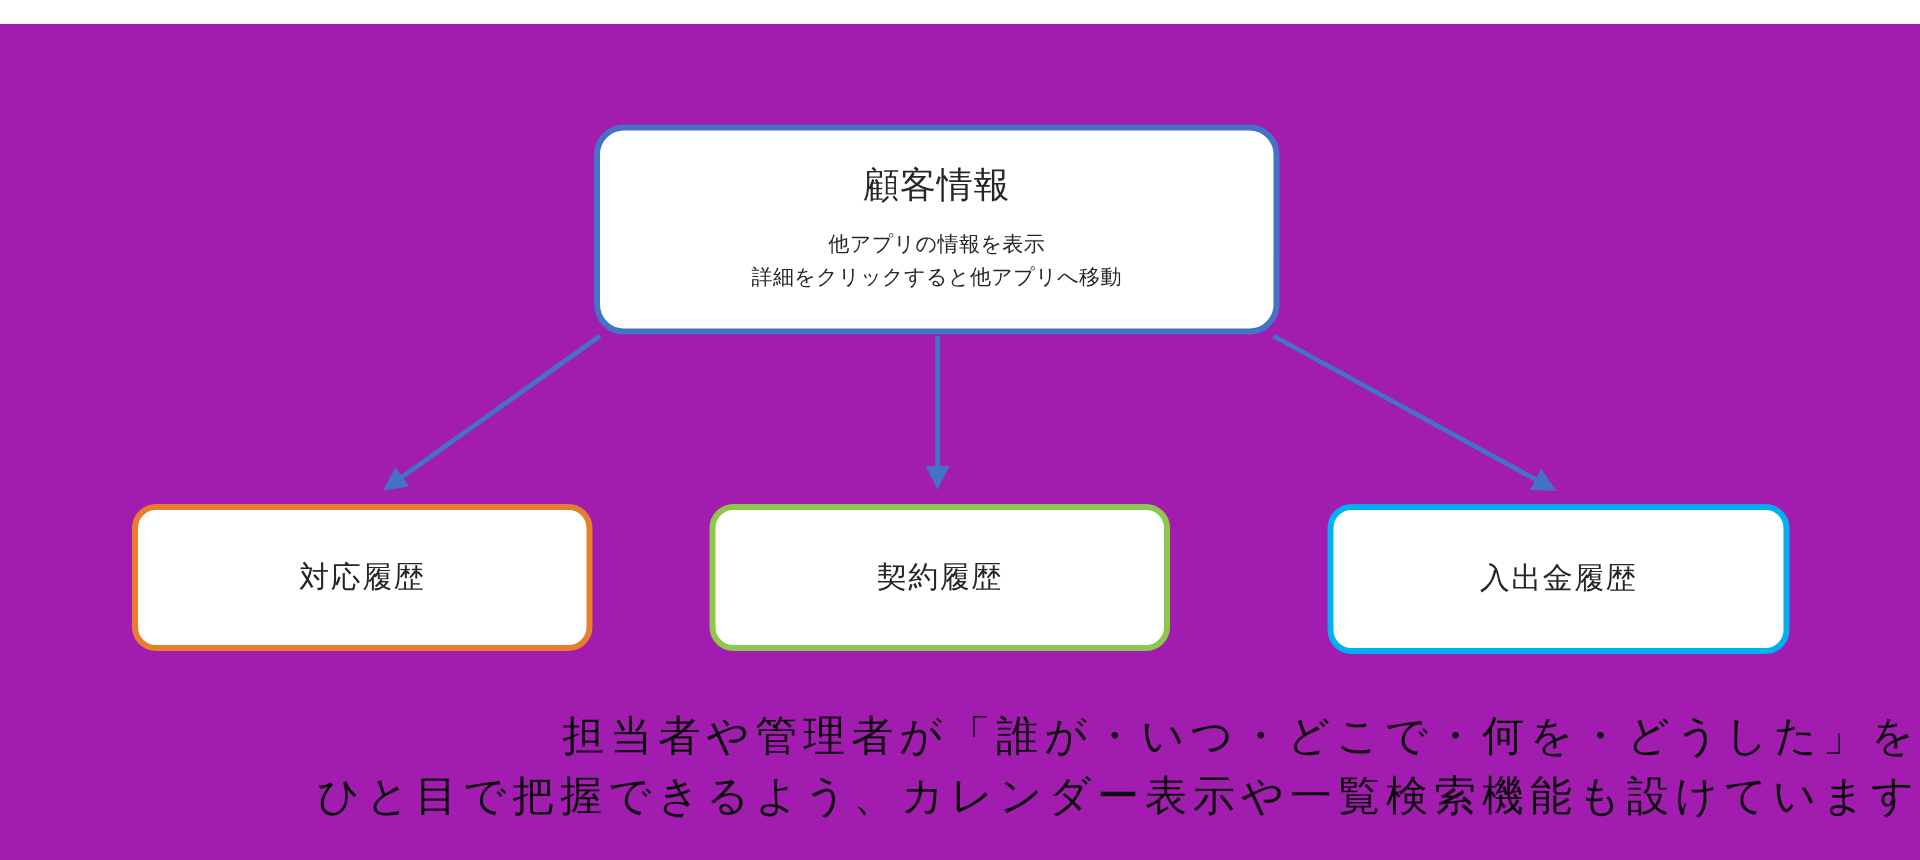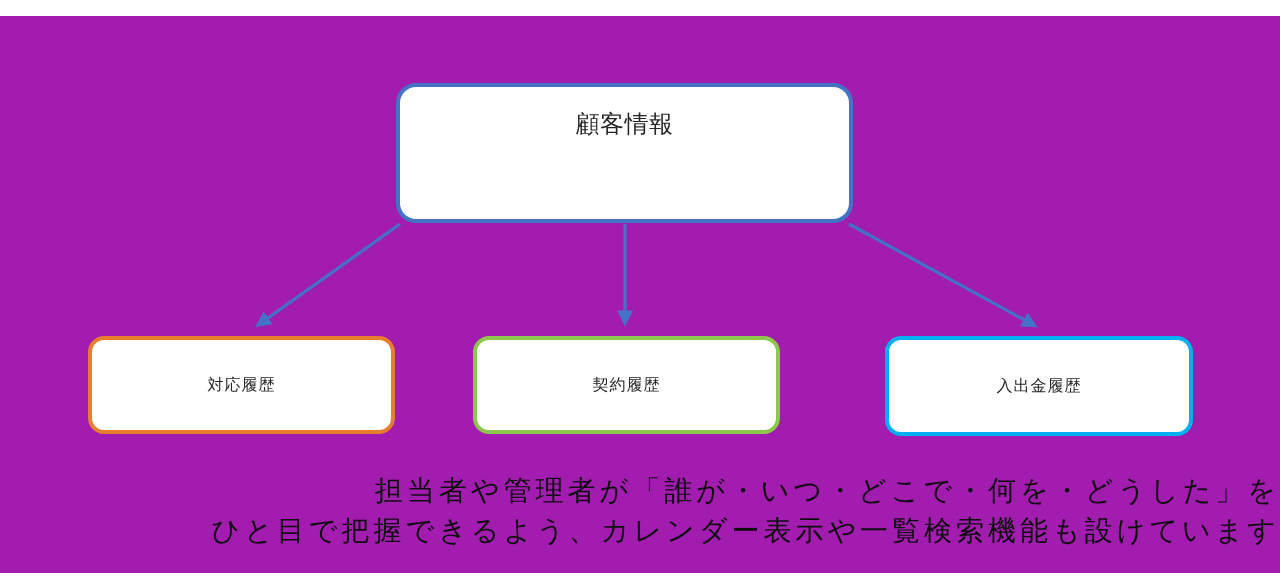--- a/index.html
+++ b/index.html
@@ -73,21 +73,21 @@
     white-space: pre-line;
   }
 
   .node-child {
     top: 320px;
     height: 98px;
     border-radius: 16px;
   }
 
   .node-child .node-label {
-    font-size: 16px;
+    font-size: 20px;
     line-height: 1.3;
     color: #262626;
     letter-spacing: 1px;
     white-space: nowrap;
   }
 
   .node-child-1 { left: 88px;  width: 307px; }
   .node-child-2 { left: 473px; width: 307px; }
   .node-child-3 { left: 885px; width: 308px; height: 100px; }
 
@@ -116,20 +116,22 @@
         <path d="M0,0 L5,2.5 L0,5 z" fill="#4472C4"></path>
       </marker>
     </defs>
     <line x1="400" y1="208" x2="258.8869199711507" y2="308.51890632192004" stroke="#4472C4" stroke-width="3.2" marker-end="url(#arrowhead)"></line>
     <line x1="625" y1="208" x2="625" y2="306" stroke="#4472C4" stroke-width="3.2" marker-end="url(#arrowhead)"></line>
     <line x1="849" y1="208" x2="1033.7368667854885" y2="309.1191270825832" stroke="#4472C4" stroke-width="3.2" marker-end="url(#arrowhead)"></line>
   </svg>
 
   <div class="node node-root" style="border-color: rgb(68, 114, 196);">
     <div class="node-title">顧客情報</div>
+    <div class="node-desc">他アプリの情報を表示
+詳細をクリックすると他アプリへ移動</div>
   </div>
 
   <div class="node node-child node-child-1" style="border-color: rgb(233, 125, 46);">
     <div class="node-label">対応履歴</div>
   </div>
 
   <div class="node node-child node-child-3" style="border-color: rgb(0, 176, 240);">
     <div class="node-label">入出金履歴</div>
   </div>
 

